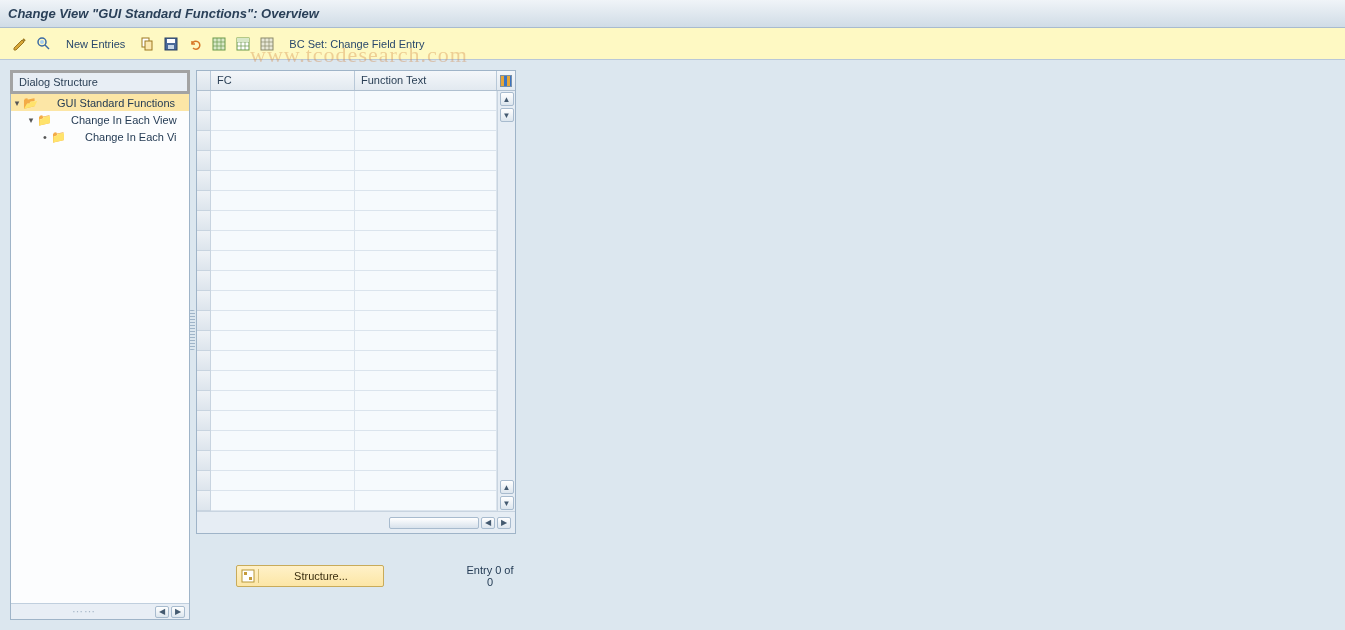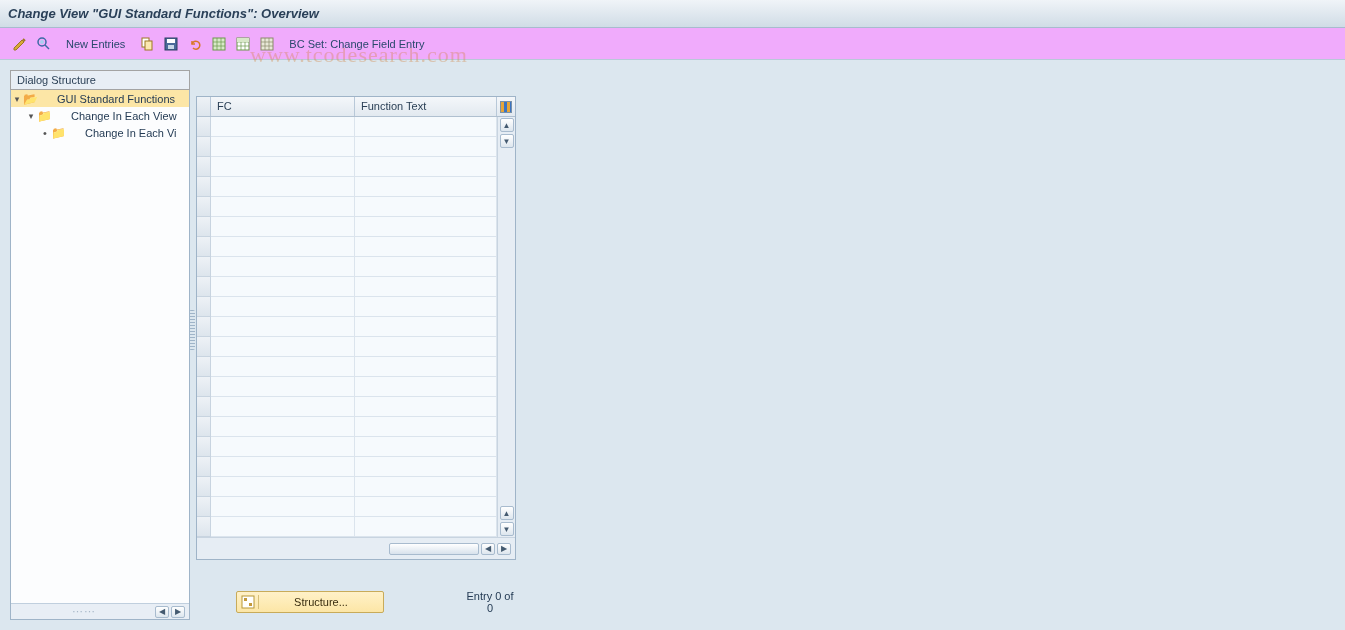--- a/index.html
+++ b/index.html
@@ -25,21 +25,21 @@
       padding: 0 8px;
     }
     .title-text {
       font-size: 13px;
       font-weight: bold;
       font-style: italic;
       color: #2a4058;
     }
     .toolbar {
       height: 32px;
-      background: #f0abfc;
+      background: #fef9c3;
       border-bottom: 1px solid #b8c8d8;
       display: flex;
       align-items: center;
       padding: 0 10px;
       gap: 4px;
     }
     .tb-icon {
       width: 20px;
       height: 20px;
       display: inline-flex;
@@ -61,21 +61,21 @@
       gap: 6px;
       height: calc(100% - 60px);
     }
     .tree-panel {
       width: 180px;
       display: flex;
       flex-direction: column;
     }
     .tree-header {
       background: #e8eef5;
-      border: 1px solid #a3a3a3;
+      border: 3px solid #a3a3a3;
       padding: 3px 6px;
       font-size: 11px;
       color: #2a3f55;
     }
     .tree-body {
       flex: 1;
       background: #fcfdfe;
       border: 1px solid #9fb4c8;
       border-top: none;
       overflow: hidden;
@@ -142,21 +142,20 @@
     }
     .table-panel {
       width: 320px;
       display: flex;
       flex-direction: column;
     }
     .grid-container {
       border: 1px solid #9fb4c8;
       background: #000000;
       position: relative;
-      margin-top: 26px;
     }
     .grid-header {
       display: flex;
       background: linear-gradient(#f4f7fa,#e2e9f0);
       border-bottom: 1px solid #b0c0d0;
       height: 20px;
     }
     .grid-rowsel-h {
       width: 14px;
       background: linear-gradient(#eef2f6,#dde5ed);

